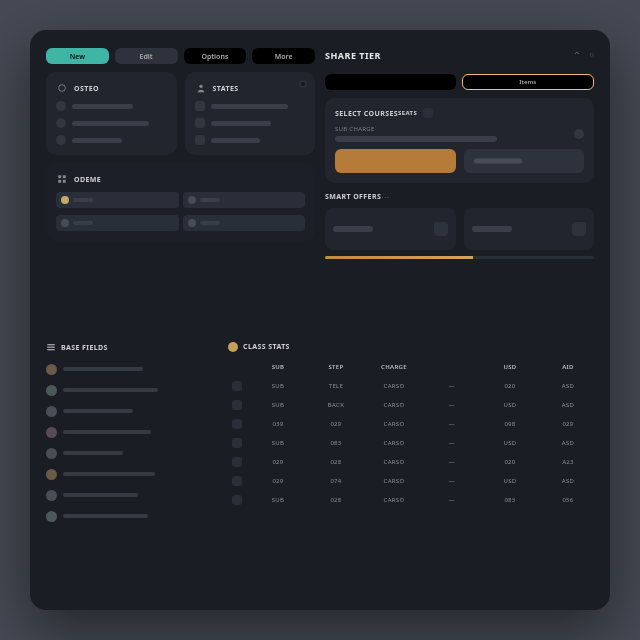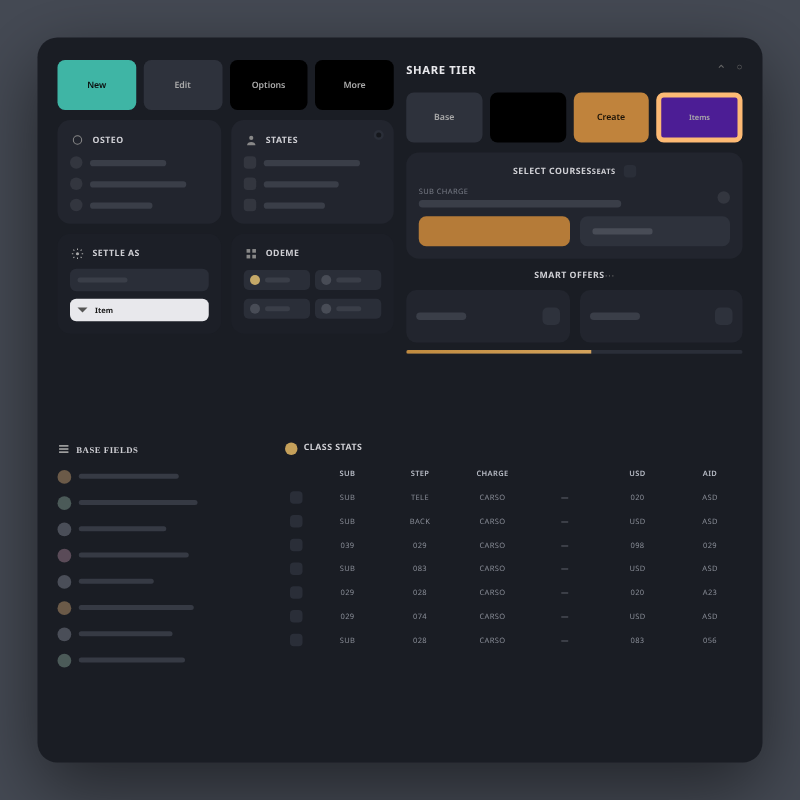--- a/index.html
+++ b/index.html
@@ -23,45 +23,45 @@
 }
 .panel { display: flex; flex-direction: column; gap: 8px; }
 .header { display: flex; align-items: center; justify-content: space-between; margin-bottom: 4px; }
 .title { font-size: 9px; font-weight: 700; letter-spacing: .5px; color: #e8e8ec; text-transform: uppercase; }
 .header-actions { display: flex; gap: 8px; }
 .dot { width: 10px; height: 10px; border-radius: 50%; background: #3a3e48; display: inline-block; }
 .dot.warm { background: #5a4838; }
 .icon-btn { width: 14px; height: 14px; border-radius: 4px; background: #2a2e38; display: flex; align-items: center; justify-content: center; color: #888; font-size: 8px; cursor: pointer; }
 .btn-row { display: flex; gap: 6px; }
 .btn {
-  flex: 1; height: 40px; border-radius: 6px;
+  flex: 1; height: 16px; border-radius: 6px;
   display: flex; align-items: center; justify-content: center;
   font-size: 7px; font-weight: 600; cursor: pointer;
   background: #2e323c; color: #aaa;
 }
 .btn.teal { background: #3fb5a5; color: #0a0a0a; }
 .btn.orange { background: #c0833c; color: #1a1206; }
 .btn.dark { background: #000000; }
-.btn.outline { background: #4c1d95; border: 4px solid #fdba74; }
+.btn.outline { background: #000000; border: 1px solid #fdba74; }
 .card {
   background: #22252e; border-radius: 10px; padding: 10px;
   display: flex; flex-direction: column; gap: 7px;
 }
 .card.dark { background: #1c1f27; }
 .card-pair { display: flex; gap: 8px; }
 .card-pair > .card { flex: 1; }
 .card-head { display: flex; align-items: center; gap: 6px; position: relative; }
 .card-head .sm-icon { width: 12px; height: 12px; border-radius: 3px; background: #34384400; display:flex;align-items:center;justify-content:center; }
 .card-title { font-size: 7px; font-weight: 700; letter-spacing: .4px; color: #cfcfd4; text-transform: uppercase; }
 .badge-dot { position: absolute; right: -2px; top: -2px; width: 8px; height: 8px; border-radius: 50%; background: #15171c; border: 2px solid #2a2e38; }
 .list-item { display: flex; align-items: center; gap: 6px; }
 .bullet { width: 10px; height: 10px; border-radius: 50%; background: #33363f; flex-shrink: 0; }
 .bar { height: 5px; border-radius: 3px; background: #3a3e48; }
 .bar.w1 { width: 55%; } .bar.w2 { width: 70%; } .bar.w3 { width: 45%; }
-.sec-head { display: flex; justify-content: center; align-items: center; }
+.sec-head { display: flex; justify-content: flex-start; align-items: center; }
 .kv-row { display:flex; gap: 8px; }
 .kv { flex:1; display:flex; flex-direction:column; gap:3px; }
 .kv .lbl { font-size:6px; color:#7a7e88; letter-spacing:.3px; }
 .kv .val { height:6px; background:#3a3e48; border-radius:3px; width:70%; }
 .amber-btn { height:24px; border-radius:6px; background:#b57b38; flex:1; cursor:pointer; }
 .gray-btn { height:24px; border-radius:6px; background:#2e323c; flex:1; cursor:pointer; position:relative; }
 .gray-btn::after { content:''; position:absolute; left:10px; top:50%; transform:translateY(-50%); width:40%; height:5px; background:#484c56; border-radius:2px; }
 .select-card { display:flex; flex-direction:column; gap:6px; }
 .select-item { height:18px; border-radius:5px; background:#2a2e38; display:flex; align-items:center; gap:6px; padding:0 6px; cursor:pointer; }
 .select-item.active { background:#e8e8ec; color:#1a1a1a; }
@@ -69,21 +69,21 @@
 .chip-row { display:flex; gap:4px; }
 .chip { flex:1; height:16px; border-radius:4px; background:#2a2e38; display:flex; align-items:center; gap:4px; padding:0 5px; }
 .chip .cir { width:8px;height:8px;border-radius:50%;background:#c5a968; }
 .chip .cir.g { background:#484c56; }
 .mini-card { flex:1; background:#22252e; border-radius:8px; padding:8px; display:flex; align-items:center; justify-content:space-between; height:42px; }
 .mini-bar { height:6px; background:#3a3e48; border-radius:3px; width:40px; }
 .mini-icon { width:14px; height:14px; border-radius:4px; background:#2e323c; }
 .progress { height:3px; background:#2a2e38; border-radius:2px; overflow:hidden; }
 .progress > div { height:100%; width:55%; background:linear-gradient(90deg,#c18b3f,#d4a35c); }
 .table-area { grid-column: 1 / -1; display:grid; grid-template-columns: 170px 1fr; gap:12px; margin-top:4px; }
-.left-list { display:flex; flex-direction:column; gap:6px;font-family:Liberation Serif, serif; }
+.left-list { display:flex; flex-direction:column; gap:6px; }
 .left-head { display:flex; align-items:center; gap:5px; margin-bottom:2px; }
 .row { display:flex; align-items:center; gap:6px; height:15px; }
 .avatar { width:11px; height:11px; border-radius:50%; background:#4a4e58; flex-shrink:0; }
 .avatar.a1{background:#6b5a48;} .avatar.a2{background:#4b5a58;} .avatar.a3{background:#5a4b58;}
 .row-bar { height:4px; border-radius:2px; background:#363a44; flex:1; }
 .grid-table { display:flex; flex-direction:column; gap:3px; }
 .grid-head { display:flex; align-items:center; gap:5px; margin-bottom:4px; }
 .grid-head .dot2 { width:10px;height:10px;border-radius:50%;background:#c5a05a; }
 .trow { display:grid; grid-template-columns: 18px repeat(6, 1fr); gap:6px; align-items:center; height:16px; }
 .tcell { font-size:6px; color:#8a8e98; text-align:center; letter-spacing:.3px; }
@@ -147,38 +147,20 @@
             <div class="bar w1"></div>
           </div>
         <div class="list-item">
             <span class="bullet" style="border-radius:3px"></span>
             <div class="bar w3"></div>
           </div>
       </div>
     </div>
 
     <div class="card-pair">
-      <div class="card dark select-card">
-        <div class="card-head">
-          <span class="sm-icon">
-              <svg viewBox="0 0 24 24" fill="#aaa">
-                <circle cx="12" cy="12" r="3"></circle>
-                <path d="M12 2v3M12 19v3M4 12H1M23 12h-3M6 6l-2-2M20 20l-2-2M6 18l-2 2M20 4l-2 2" stroke="#aaa" stroke-width="2"></path>
-              </svg>
-            </span>
-          <span class="card-title">SETTLE AS</span>
-        </div>
-        <div class="select-item">
-            <div class="bar" style="width:40px;height:4px"></div>
-          </div>
-        <div class="select-item active">
-          <span class="tri"></span>
-          <span style="font-size:6px;font-weight:700">Item</span>
-        </div>
-      </div>
       <div class="card dark">
         <div class="card-head">
           <span class="sm-icon">
               <svg viewBox="0 0 24 24" fill="#888">
                 <rect x="3" y="3" width="7" height="7"></rect>
                 <rect x="14" y="3" width="7" height="7"></rect>
                 <rect x="3" y="14" width="7" height="7"></rect>
                 <rect x="14" y="14" width="7" height="7"></rect>
               </svg>
             </span>
@@ -210,23 +192,21 @@
 
   <div class="panel">
     <div class="header">
       <span class="title">SHARE TIER</span>
       <div class="header-actions">
         <span style="color:#666;font-size:10px">⌃</span>
         <span style="color:#666;font-size:8px">○</span>
       </div>
     </div>
     <div class="btn-row">
-      <div class="btn">Base</div>
       <div class="btn dark"></div>
-      <div class="btn orange">Create</div>
       <div class="btn outline" style="font-size:6px">Items</div>
     </div>
 
     <div class="card">
       <div class="sec-head">
         <span class="card-title">SELECT COURSES</span>
         <div style="display:flex;gap:6px;align-items:center">
           <span class="card-title" style="font-size:6px">SEATS</span>
           <span class="sq"></span>
         </div>

